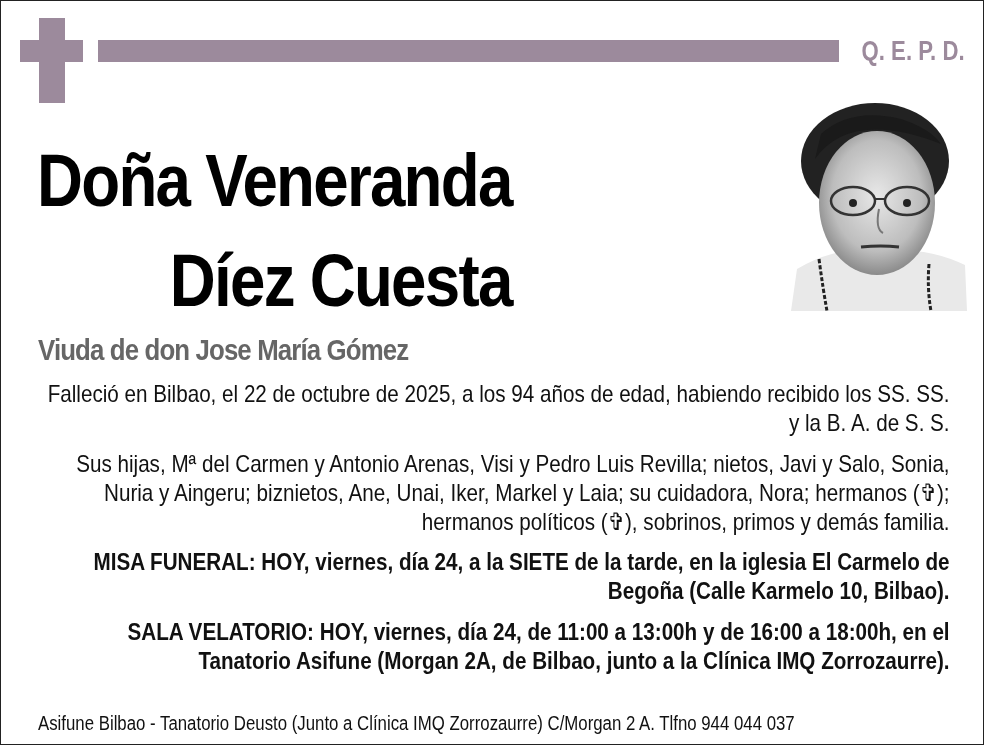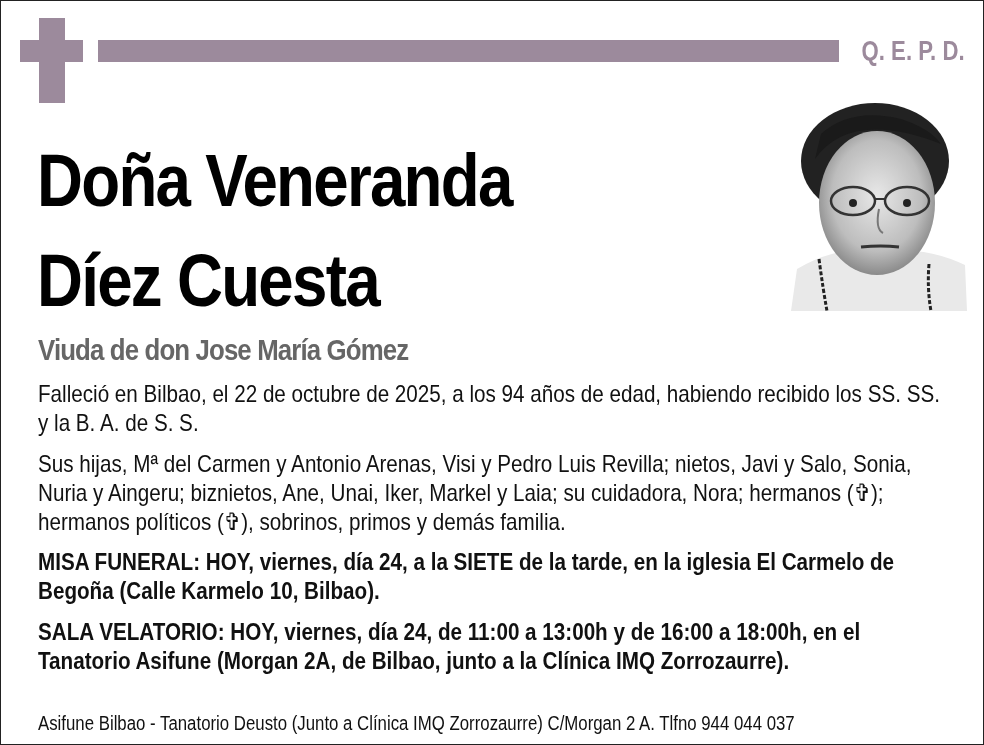--- a/index.html
+++ b/index.html
@@ -4,20 +4,21 @@
 <style>
   html, body { margin: 0; padding: 0; background: #ffffff; }
   body { width: 984px; height: 745px; overflow: hidden; }
   .frame {
     position: relative;
     width: 982px; height: 743px;
     border: 1px solid #222;
     background: #fff;
     font-family: "Liberation Sans", sans-serif;
     color: #111;
+    text-align: right;
   }
   .cross-v { position: absolute; left: 38px; top: 17px; width: 26px; height: 85px; background: #9c8a9c; }
   .cross-h { position: absolute; left: 19px; top: 39px; width: 63px; height: 22px; background: #9c8a9c; }
   .bar { position: absolute; left: 97px; top: 39px; width: 741px; height: 22px; background: #9c8a9c; }
   .qepd {
     position: absolute; right: 18px; top: 35px;
     font-family: "Liberation Sans Narrow", "Liberation Sans", sans-serif;
     font-weight: bold; font-size: 27px; color: #9c8a9c; letter-spacing: 0px;
     transform: scaleX(0.82); transform-origin: right center;
   }

